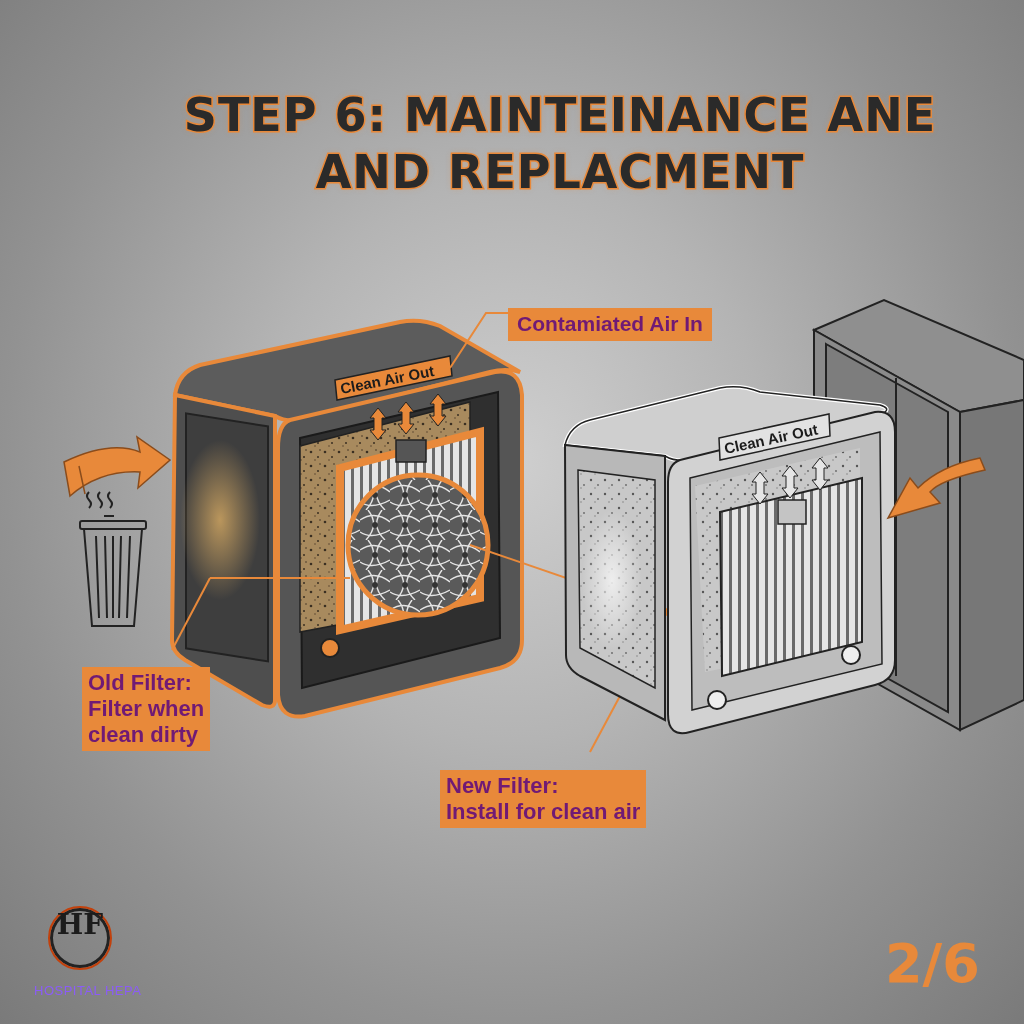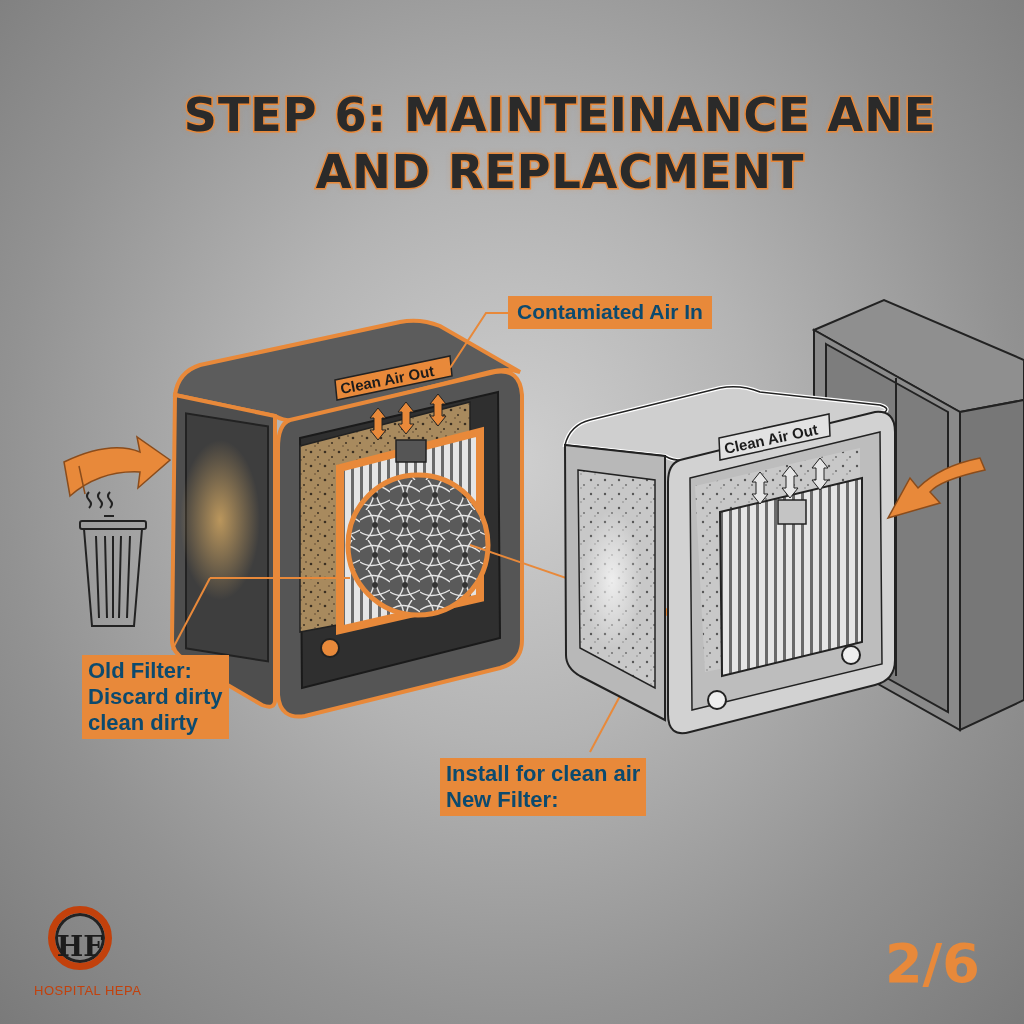--- a/index.html
+++ b/index.html
@@ -13,41 +13,41 @@
     font-family: "DejaVu Sans", sans-serif; font-weight: bold;
     color: #2a2a2a; letter-spacing: 1px;
     -webkit-text-stroke: 3px #e8893a; paint-order: stroke fill;
     text-shadow: 0 0 6px rgba(232,137,58,0.35);
     margin-left: 48px;
   }
   .title-line1 { top: 88px; font-size: 46px; }
   .title-line2 { top: 145px; font-size: 46px; }
   .illus { position: absolute; left: 0; top: 0; width: 1024px; height: 1024px; }
   .tag {
-    position: absolute; background: #e8893a; color: #0c4a6e;
+    position: absolute; background: #e8893a; color: #701a75;
     font-family: "Liberation Sans", sans-serif; font-weight: bold;
-    line-height: 1.18; padding: 3px 6px;
+    line-height: 1.18; padding: 3px 6px; margin-top: 12px;
   }
   .tag-contam { left: 508px; top: 296px; font-size: 21px; padding: 4px 9px; }
   .tag-old { left: 82px; top: 655px; font-size: 22px; }
   .tag-new { left: 440px; top: 758px; font-size: 22px; }
   .tag span { display: block; }
   .unit-label {
     position: absolute; font-weight: bold; font-size: 15px; color: #1c1c1c;
     transform-origin: left bottom; white-space: nowrap;
   }
   .logo {
     position: absolute; left: 48px; top: 906px; width: 64px; height: 64px;
-    border-radius: 50%; border: 7px solid #c2410c; box-sizing: border-box;
+    border-radius: 50%; border: 2px solid #c2410c; box-sizing: border-box;
     box-shadow: inset 0 0 0 3px #222;
-    display: flex; align-items: flex-end; justify-content: center;
+    display: flex; align-items: flex-start; justify-content: center;
     font-family: "DejaVu Serif", serif; font-weight: bold; font-size: 28px; color: #1c1c1c;
   }
   .logo-text {
-    position: absolute; left: 34px; top: 983px; font-size: 13px; color: #c2410c;
+    position: absolute; left: 34px; top: 983px; font-size: 13px; color: #8b5cf6;
     font-family: "Liberation Sans", sans-serif; letter-spacing: 0.5px;
   }
   .page-num {
     position: absolute; left: 885px; top: 932px; font-size: 54px; font-weight: bold;
     color: #e8893a; font-family: "DejaVu Sans", sans-serif;
   }
 </style>
 </head>
 <body>
 
@@ -175,27 +175,27 @@
   </g>
 </svg>
 
 <div class="unit-label" style="left:342px; top:380px; transform: rotate(-11deg);">Clean Air Out</div>
 <div class="unit-label" style="left:726px; top:440px; transform: rotate(-12deg);">Clean Air Out</div>
 
 <div class="tag tag-contam">Contamiated Air In</div>
 
 <div class="tag tag-old">
   <span>Old Filter:</span>
-  <span>Discard dirty</span>
+  <span>Filter when</span>
   <span>clean dirty</span>
 </div>
 
 <div class="tag tag-new">
+  <span>New Filter:</span>
   <span>Install for clean air</span>
-  <span>New Filter:</span>
 </div>
 
 <div class="logo">
   <span>HF</span>
 </div>
 <div class="logo-text">HOSPITAL HEPA</div>
 
 <div class="page-num">2/6</div>
 
 </body></html>

